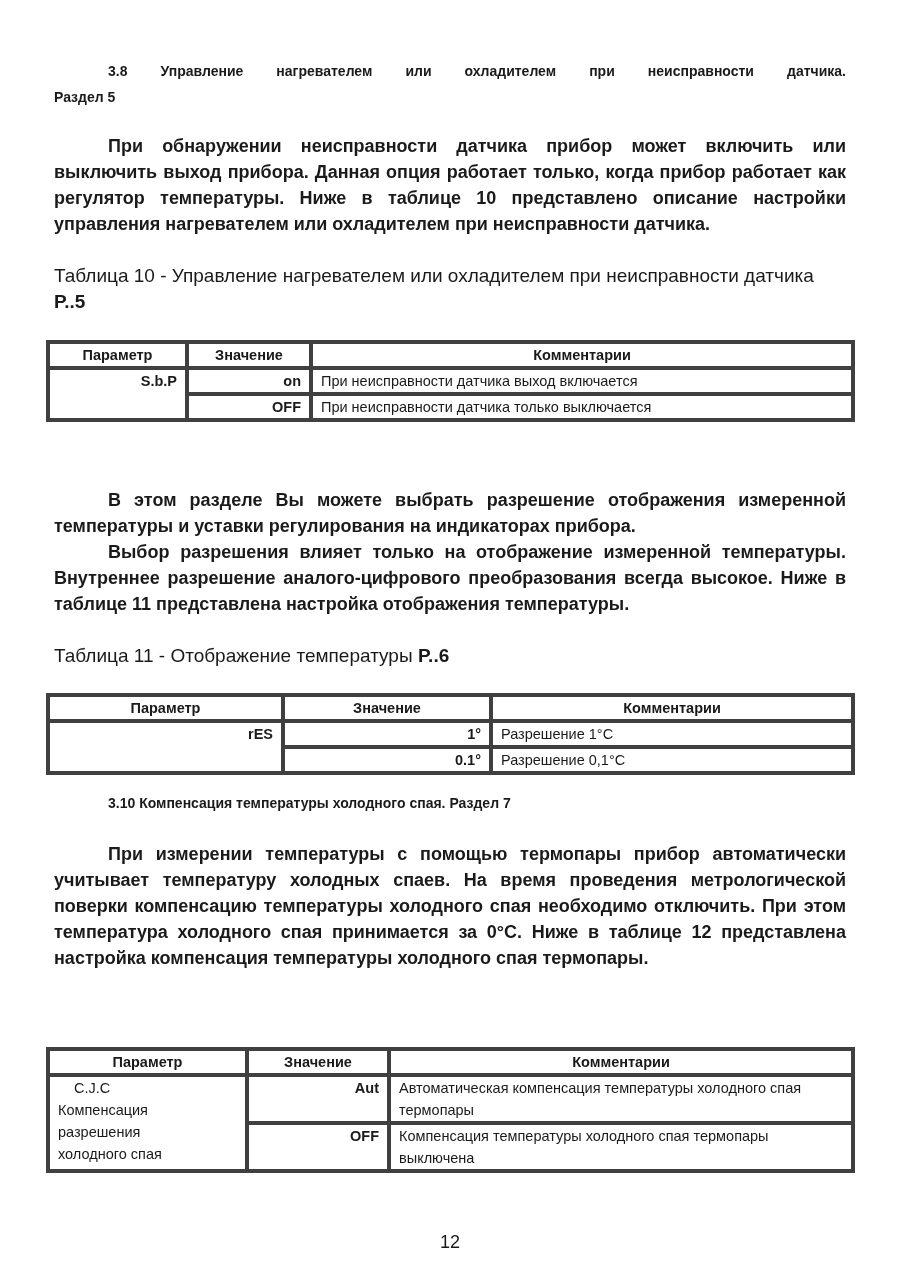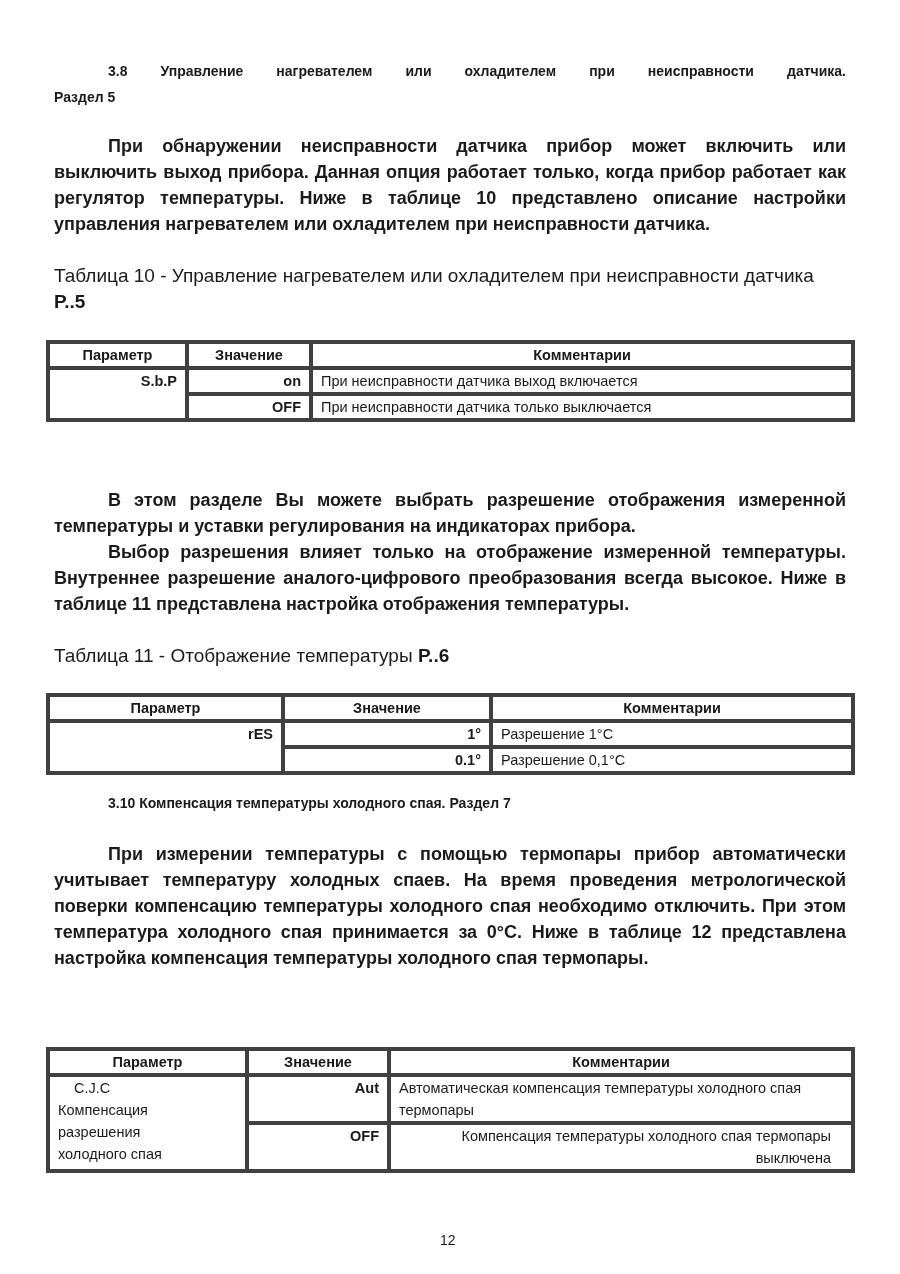--- a/index.html
+++ b/index.html
@@ -9,21 +9,21 @@
   .abs { position: absolute; }
   .h { font-weight: bold; font-size: 14px; line-height: 26px; }
   .p { font-size: 18px; line-height: 26px; text-align: justify; text-align-last: left; font-weight: bold; }
   .ind { text-indent: 54px; }
   .cap { font-size: 19px; line-height: 26px; }
   .cap b { font-weight: bold; }
   table { border-collapse: collapse; font-size: 14.5px; position: absolute; }
   td, th { border: 4px solid #404040; padding: 0 8px; height: 22px; vertical-align: top; line-height: 22px; }
   th { font-weight: bold; text-align: center; }
   td.b { font-weight: bold; text-align: right; }
-  .pn { font-size: 14px; text-align: center; }
+  .pn { font-size: 18px; text-align: center; }
 </style>
 </head>
 <body>
 
 <div class="page">
 
   <div class="abs h" style="left:54px; top:58px; width:792px;">
     <div style="text-indent:54px; text-align:justify; text-align-last:justify;">3.8 Управление нагревателем или охладителем при неисправности датчика.</div>
     <div>Раздел 5</div>
   </div>
@@ -112,19 +112,19 @@
     <tr>
       <td rowspan="2">
         <div class="b" style="font-weight:normal;margin-left:16px;">C.J.C</div>
         <div style="width:150px;">Компенсация разрешения холодного спая</div>
       </td>
       <td class="b" style="height:44px;">Aut</td>
       <td style="height:44px; padding-right:20px;">Автоматическая компенсация температуры холодного спая термопары</td>
     </tr>
     <tr>
       <td class="b" style="height:44px;">OFF</td>
-      <td style="height:44px; padding-right:20px;text-align:right;">Компенсация температуры холодного спая термопары выключена</td>
+      <td style="height:44px; padding-right:20px;">Компенсация температуры холодного спая термопары выключена</td>
     </tr>
   </tbody>
     </table>
 
   <div class="abs pn" style="left:440px; top:1232px;">12</div>
 </div>
 
 </body></html>

